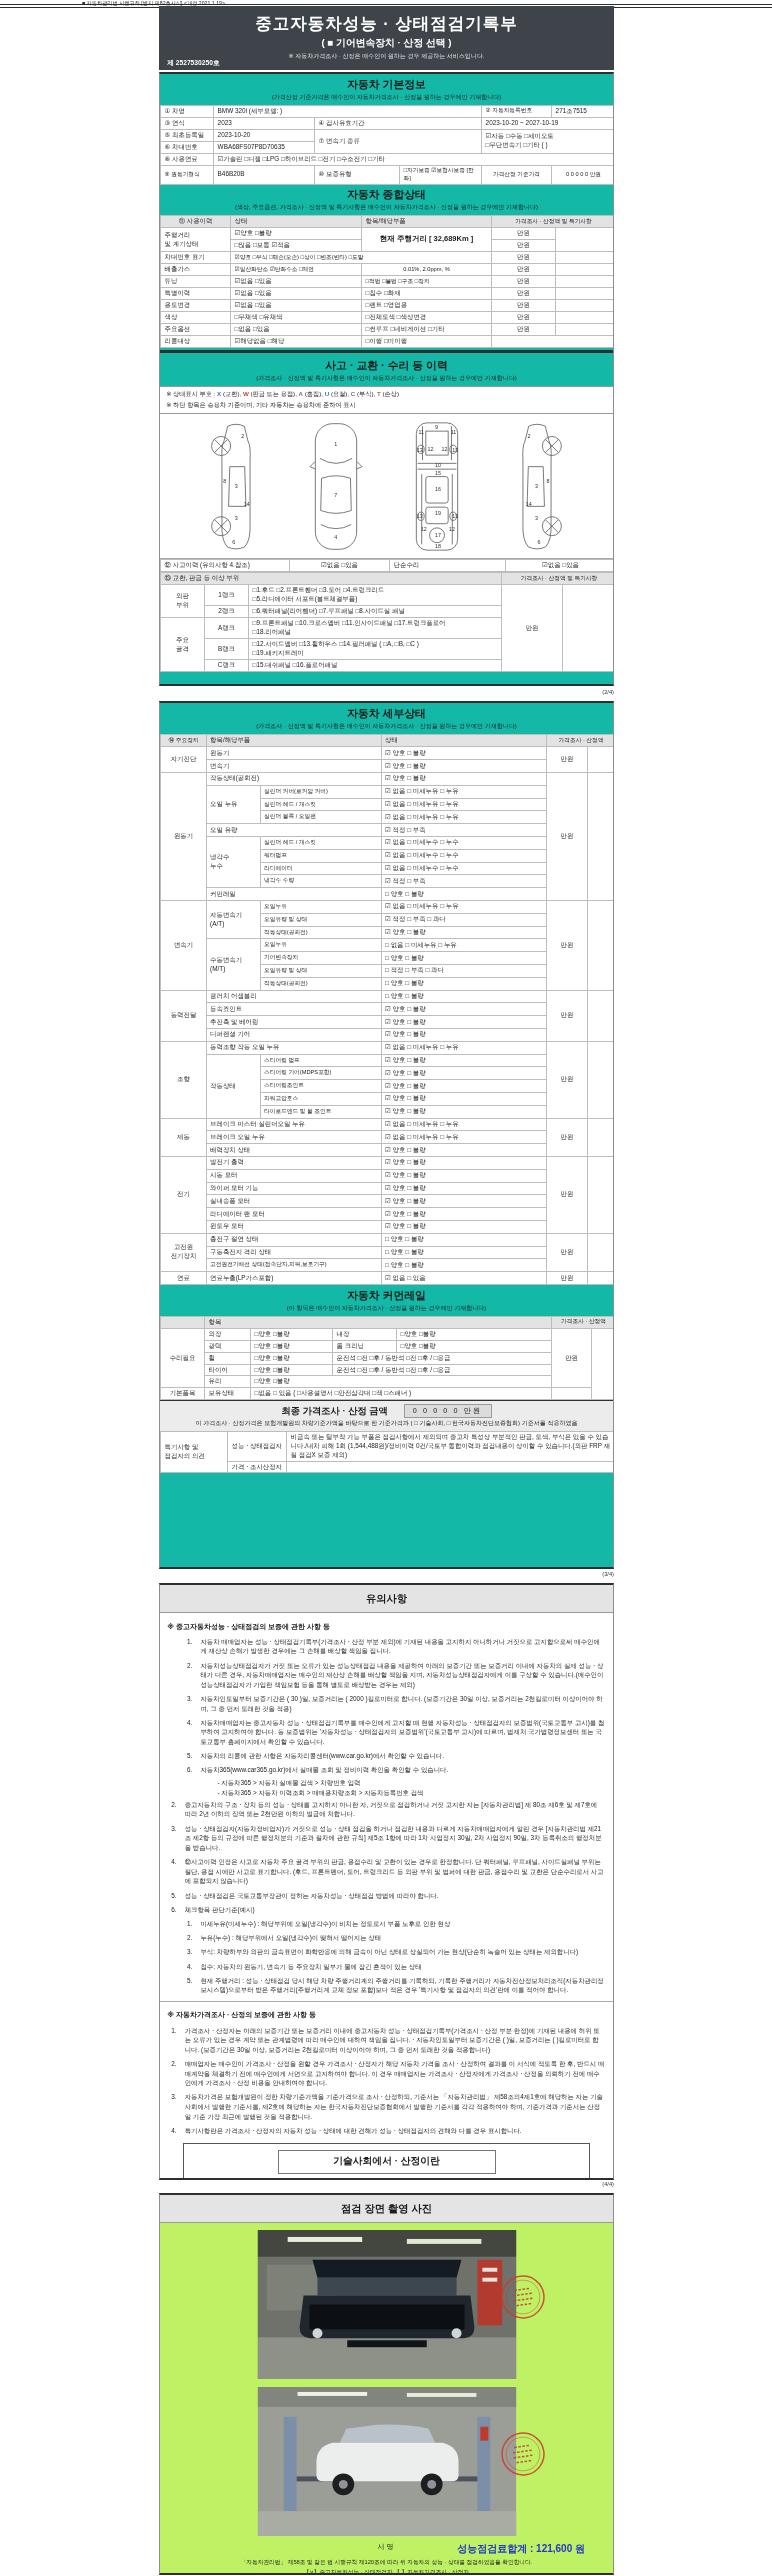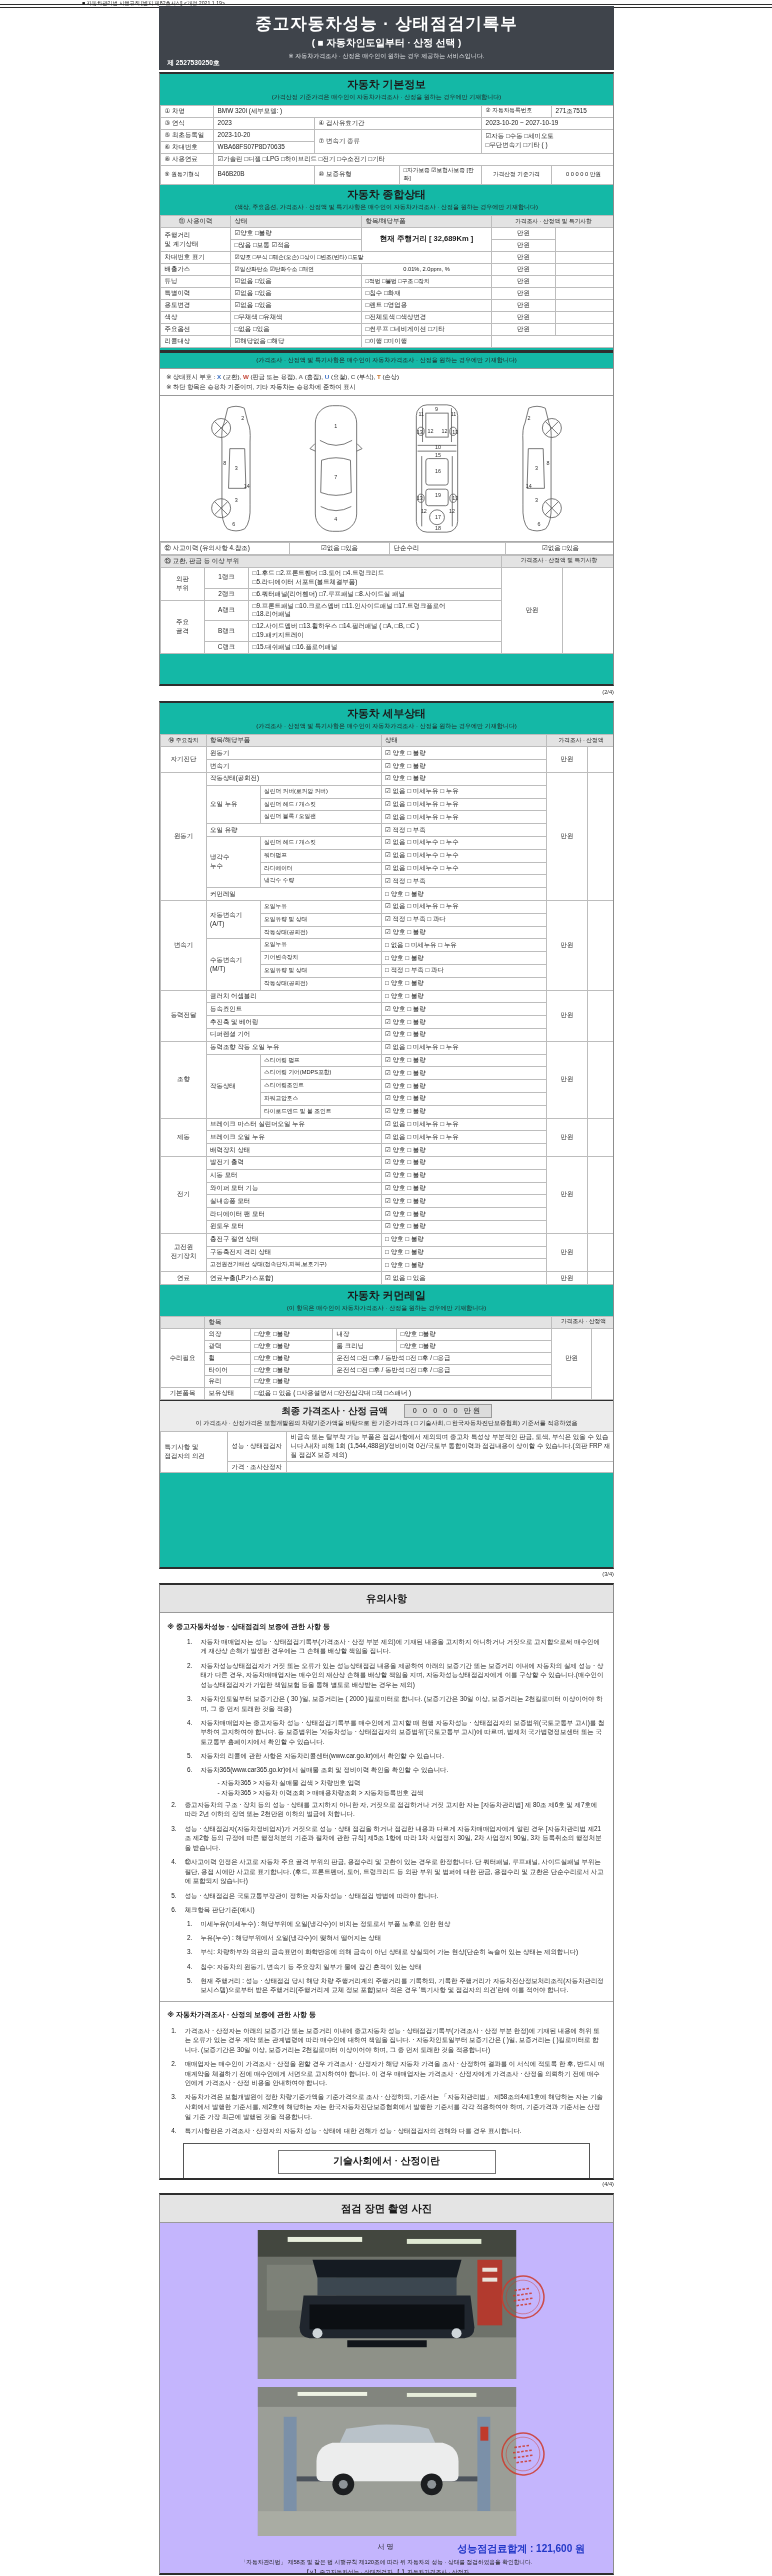--- a/index.html
+++ b/index.html
@@ -13,21 +13,21 @@
   #band .t1{font-size:16.5px;font-weight:bold;letter-spacing:1px;padding-top:7.2px;}
   #band .t2{font-size:9.8px;font-weight:bold;margin-top:2.1px;}
   #band .t3{font-size:6px;color:#e3e5e8;margin-top:1.5px;}
   #band .docno{position:absolute;left:8.2px;bottom:2.1px;font-size:6.7px;font-weight:bold;}
   
   .box{background:#14b8a6;border-top:2.1px solid #2e2e2e;border-bottom:2.1px solid #2e2e2e;
        border-left:0.5px solid #8d8d8d;border-right:0.5px solid #8d8d8d;overflow:hidden;}
   #boxA{top:72px;height:614px;}
   #boxB{top:701px;height:868px;}
   #boxC{top:1583px;height:597px;background:#fff;}
-  #boxD{top:2193px;height:382px;background:#c4b5fd;}
+  #boxD{top:2193px;height:382px;background:#bef264;}
   .pmark{position:absolute;left:159px;width:455px;text-align:right;font-size:5.7px;color:#333;}
   #m2{top:689px;} #m3{top:1571px;} #m4{top:2181px;}
   .sec-title{text-align:center;font-size:10.8px;font-weight:bold;padding-top:3.6px;}
   .sec-sub{text-align:center;font-size:6px;padding:1px 0 3.1px;color:#222;}
   table{width:100%;border-collapse:collapse;table-layout:fixed;background:#fff;padding-left:24px;}
   td{border:0.5px solid #bdbdbd;padding:1px 3.6px;font-size:6.4px;line-height:1.4;vertical-align:middle;word-break:break-all;background:#fff;}
   #detail-tb td{height:10.8px;padding:0.5px 3.1px;}
   .hd{background:#e3e3e3 !important;}
   .grp{text-align:center;}
   .lb{text-align:left;}
@@ -67,21 +67,21 @@
   #foot{line-height:1.7;text-align:center;font-size:5.7px;margin-top:3.1px;color:#222;}
 </style>
 </head>
 <body>
 
 <div id="top-rule"></div>
 <div id="reg-text">■ 자동차관리법 시행규칙 [별지 제82호서식] &lt;개정 2021.1.19&gt;</div>
 
 <div id="band" class="abs">
   <div class="t1">중고자동차성능 · 상태점검기록부</div>
-  <div class="t2">( ■ 자동차인도일부터 · 산정 선택 )</div>
+  <div class="t2">( ■ 기어변속장치 · 산정 선택 )</div>
   <div class="t3">※ 자동차가격조사 · 산정은 매수인이 원하는 경우 제공하는 서비스입니다.</div>
   <div class="docno">제 2527530250호</div>
 </div>
 
 <div id="boxA" class="abs box">
   <div class="sec-title">자동차 기본정보</div>
   <div class="sec-sub">(가격산정 기준가격은 매수인이 자동차가격조사 · 산정을 원하는 경우에만 기재합니다)</div>
   <table>
     <colgroup>
         <col style="width:53px">
@@ -211,20 +211,21 @@
           <td class="lb">리콜대상</td>
           <td class="tl">☑해당없음  □해당</td>
           <td class="tl">□이행  □미이행</td>
           <td colspan="2"></td>
         </tr>
       </tbody>
   </table>
 
   <div class="divider"></div>
 
+  <div class="sec-title">사고 · 교환 · 수리 등 이력</div>
   <div class="sec-sub">(가격조사 · 산정액 및 특기사항은 매수인이 자동차가격조사 · 산정을 원하는 경우에만 기재합니다)</div>
   <div class="acc-notes">
     <div><span>※ 상태표시 부호 : </span><span style="color: rgb(58, 111, 196); font-weight: bold;">X</span><span> (교환), </span><span style="color: rgb(196, 69, 54); font-weight: bold;">W</span><span> (판금 또는 용접), </span><span style="color: rgb(119, 119, 119); font-weight: bold;">A</span><span> (흠집), </span><span style="color: rgb(58, 111, 196); font-weight: bold;">U</span><span> (요철), </span><span style="color: rgb(119, 119, 119); font-weight: bold;">C</span><span> (부식), </span><span style="color: rgb(200, 116, 42); font-weight: bold;">T</span><span> (손상)</span></div>
     <div>※ 하단 항목은 승용차 기준이며, 기타 자동차는 승용차에 준하여 표시</div>
   </div>
 
   <div id="diagram-area">
 
     <svg viewBox="0 0 150 320" width="62">
       <path class="dg" d="M55,14 Q75,5 95,14 L104,50 Q111,62 109,96 L109,248 Q111,290 96,306 Q75,316 54,306 Q39,290 41,248 L41,96 Q39,62 46,50 Z"></path>

